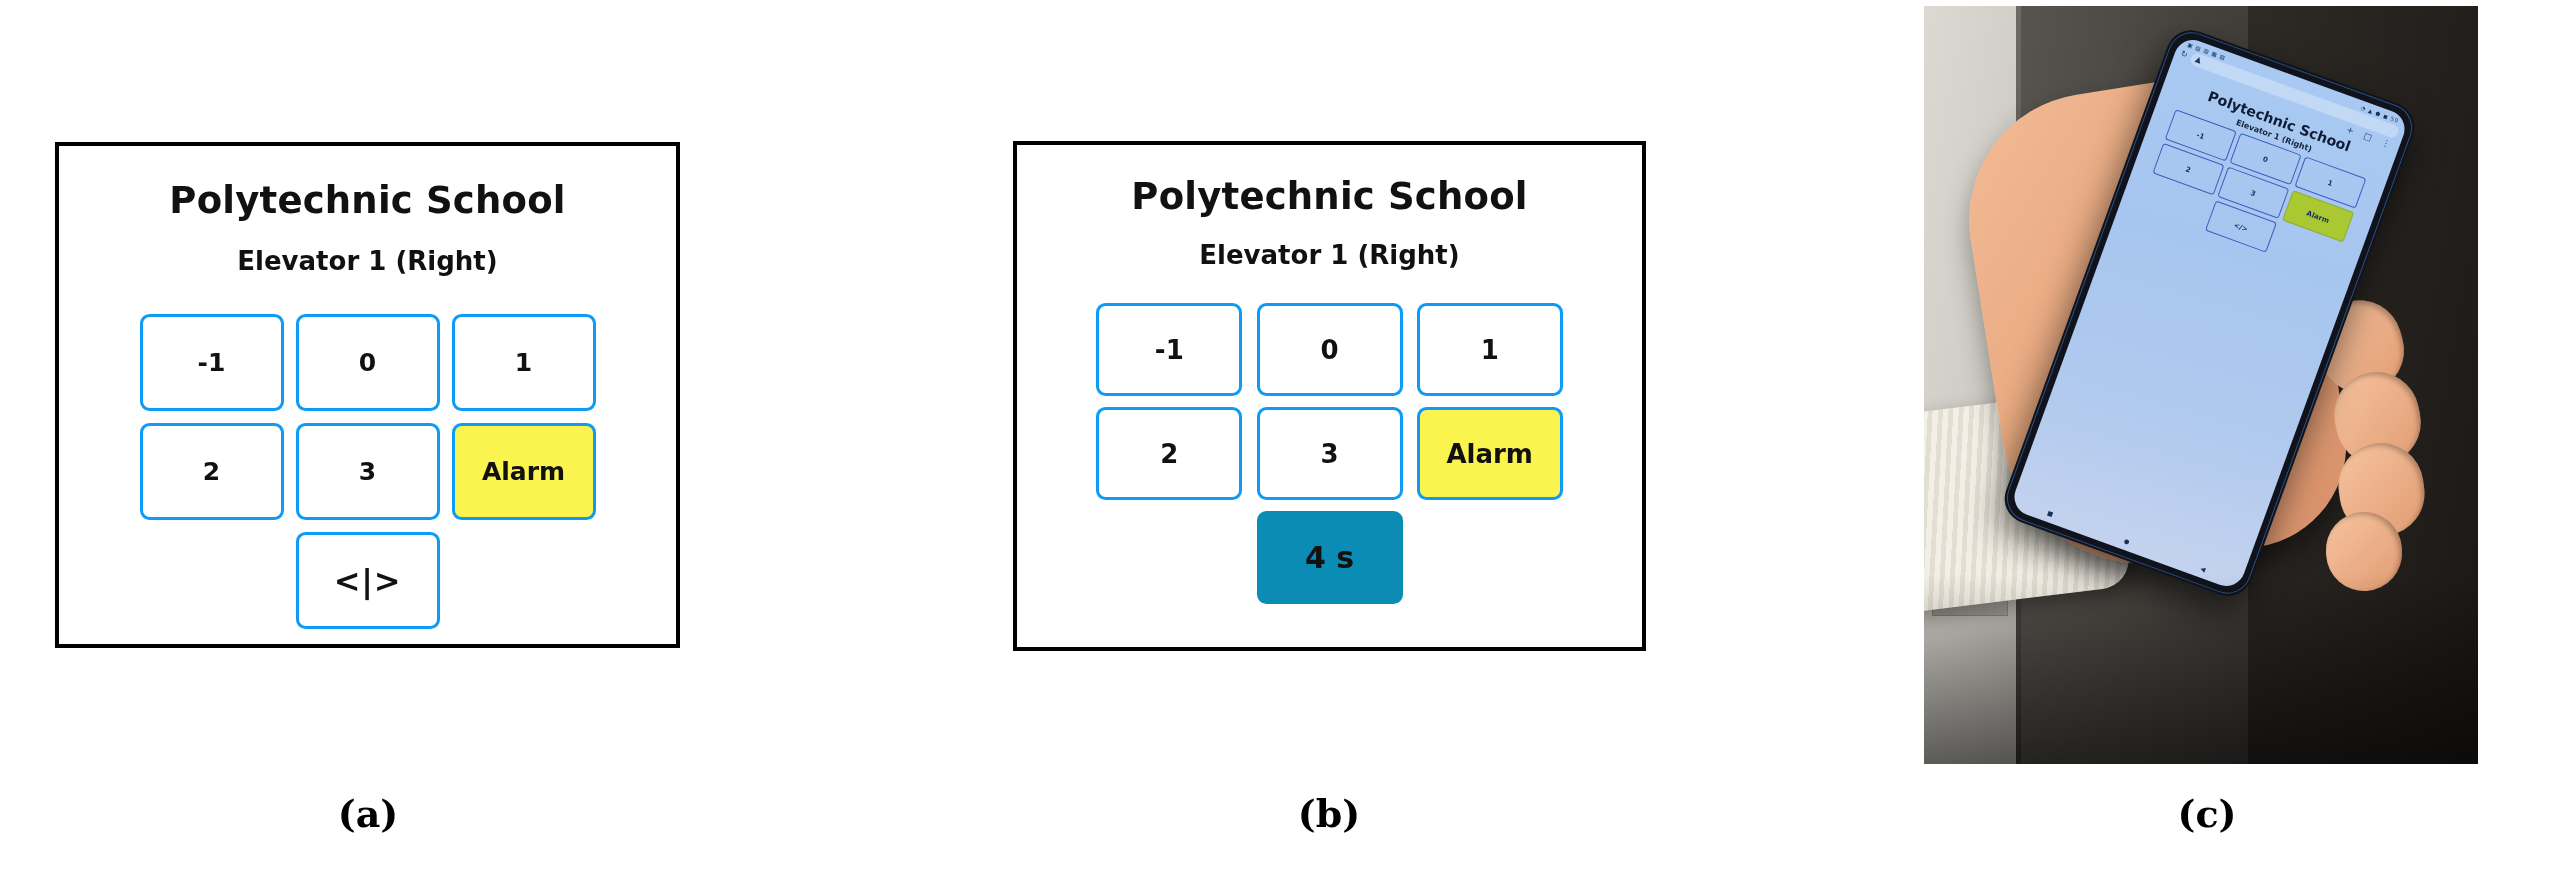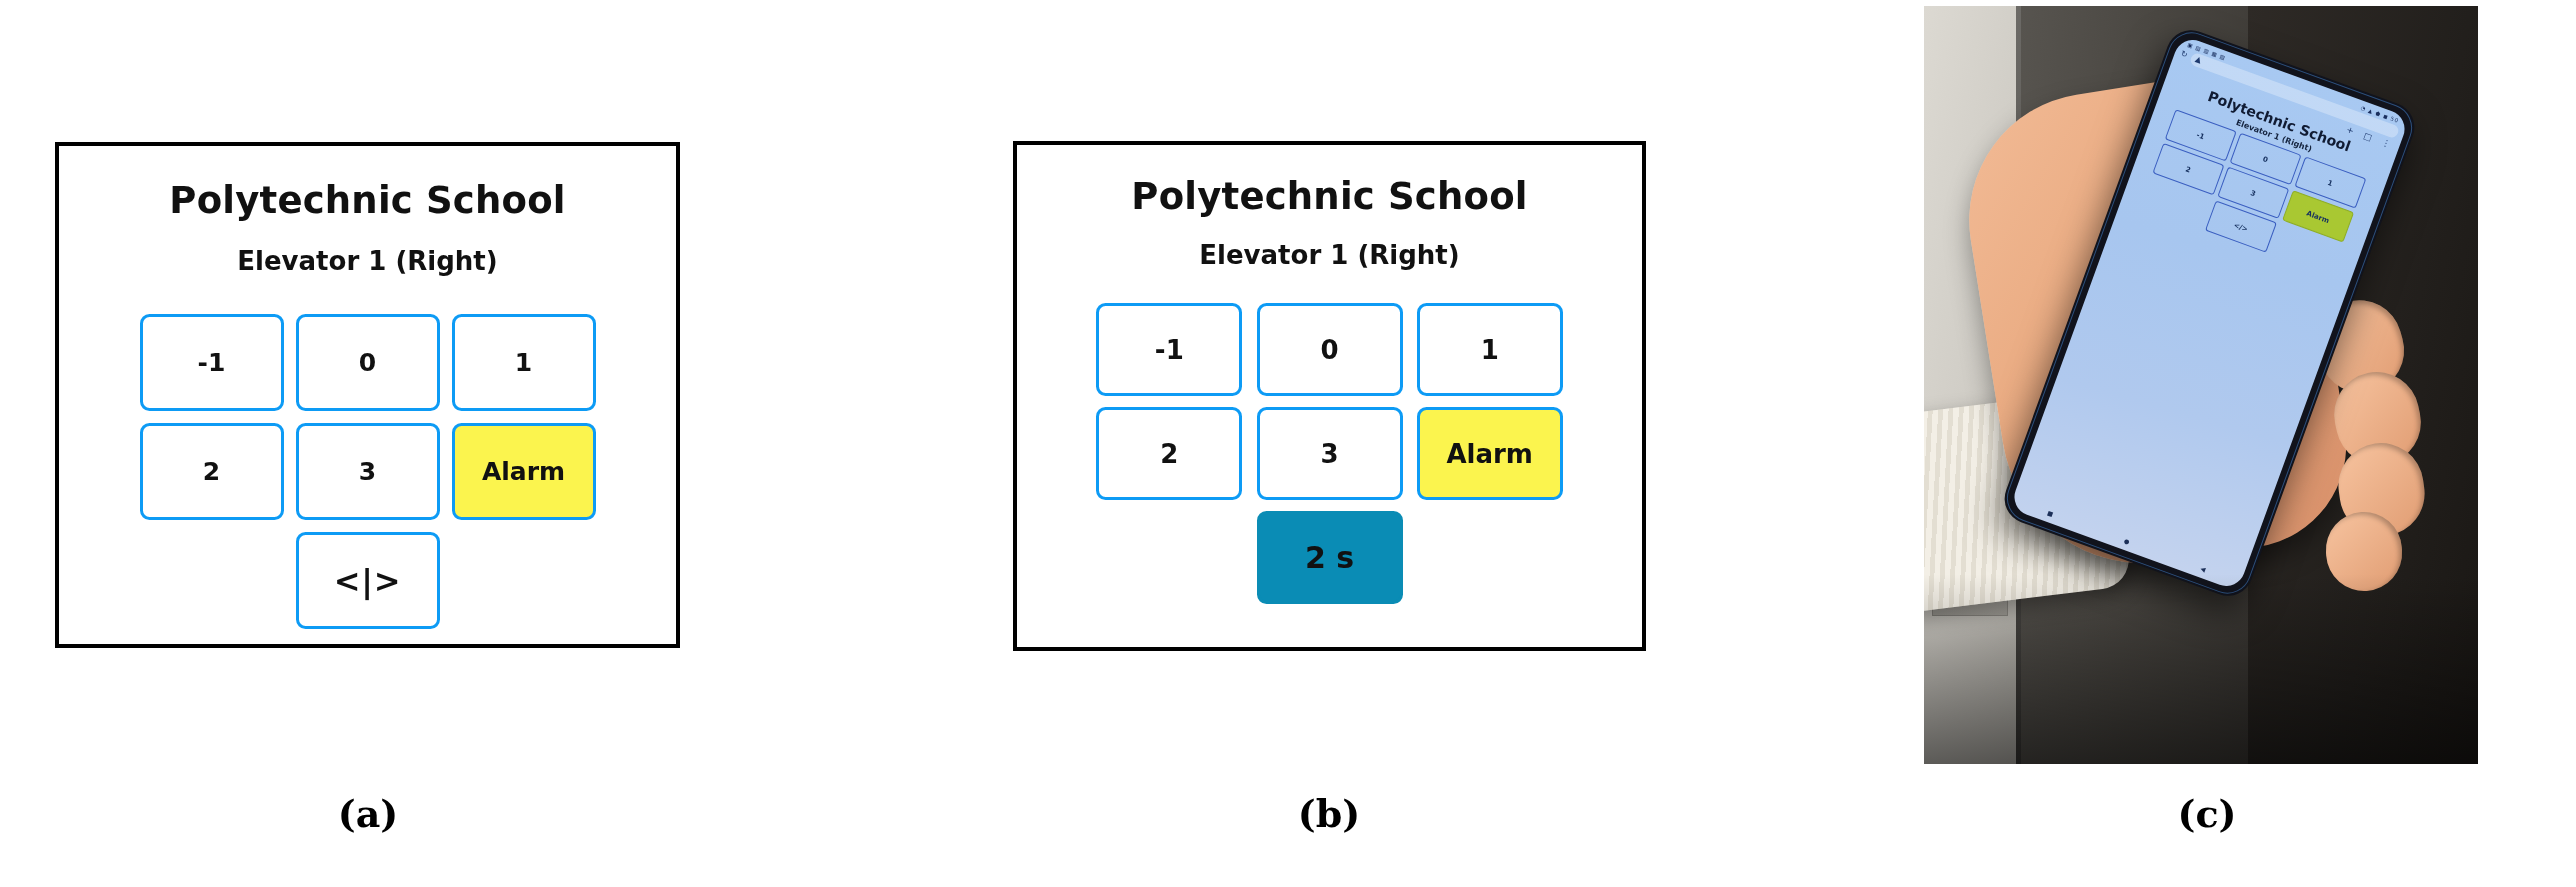--- a/index.html
+++ b/index.html
@@ -362,21 +362,21 @@
           <div class="key">-1</div>
           <div class="key">0</div>
           <div class="key">1</div>
         </div>
         <div class="keypad-row">
           <div class="key">2</div>
           <div class="key">3</div>
           <div class="key alarm">Alarm</div>
         </div>
         <div class="keypad-row">
-          <div class="key timer">2 s</div>
+          <div class="key timer">4 s</div>
         </div>
       </div>
     </div>
     <div class="caption" style="left:1250px;top:791px;">(b)</div>
   </div>
 
   <div class="panel" id="panel-c" style="left:0;top:0;width:2576px;height:888px;">
 
     <div class="photo">
       <div class="door-light"></div>

